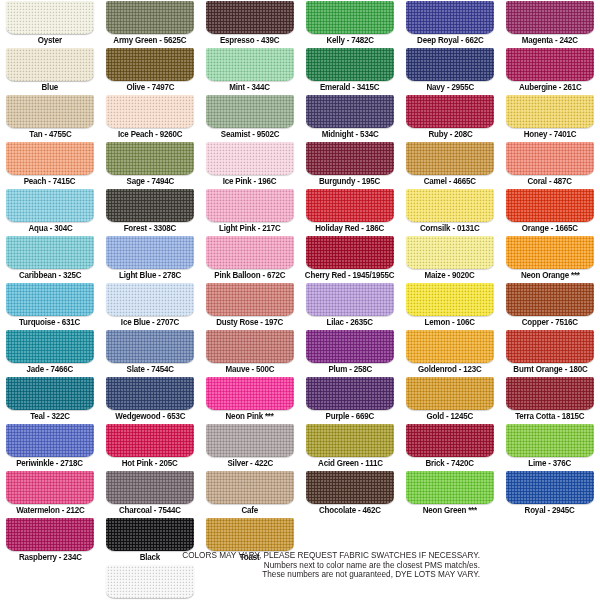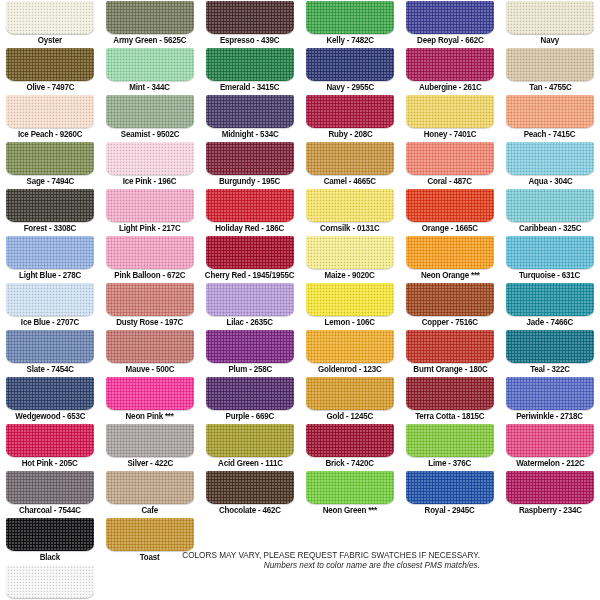--- a/index.html
+++ b/index.html
@@ -66,21 +66,21 @@
   .note{
     position:absolute;
     left:150px;top:551px;width:330px;
     text-align:right;
     font-size:8.2px;
     line-height:9.6px;
     color:#231f20;
     font-family:"Liberation Sans", sans-serif;
   }
   .note .l1{display:block;}
-  .note .l2{display:block;font-style:italic;}
+  .note .l2{display:block;}
   .note .l3{display:block;}
 </style>
 </head>
 <body>
 
 <div id="sheet">
 
   <div class="grid" id="grid">
       <div class="cell">
         <div class="swatch pale" style="background: rgb(241, 239, 224);"></div>
@@ -96,22 +96,26 @@
       </div>
       <div class="cell">
         <div class="swatch" style="background: rgb(59, 164, 71);"></div>
         <div class="label">Kelly - 7482C</div>
       </div>
       <div class="cell">
         <div class="swatch" style="background: rgb(59, 62, 147);"></div>
         <div class="label">Deep Royal - 662C</div>
       </div>
       <div class="cell">
+        <div class="swatch" style="background: rgb(145, 38, 94);"></div>
+        <div class="label">Magenta - 242C</div>
+      </div>
+      <div class="cell">
         <div class="swatch pale" style="background: rgb(236, 229, 208);"></div>
-        <div class="label">Navy</div>
+        <div class="label">Blue</div>
       </div>
       <div class="cell">
         <div class="swatch" style="background: rgb(109, 86, 33);"></div>
         <div class="label">Olive - 7497C</div>
       </div>
       <div class="cell">
         <div class="swatch" style="background: rgb(154, 216, 171);"></div>
         <div class="label">Mint - 344C</div>
       </div>
       <div class="cell">
@@ -372,15 +376,16 @@
       </div>
       <div class="cell">
         <div class="swatch pale" style="background: rgb(247, 247, 247);"></div>
         <div class="label">White</div>
       </div>
     </div>
 
   <div class="note">
     <span class="l1">COLORS MAY VARY, PLEASE REQUEST FABRIC SWATCHES IF NECESSARY.</span>
     <span class="l2">Numbers next to color name are the closest PMS match/es.</span>
+    <span class="l3">These numbers are not guaranteed, DYE LOTS MAY VARY.</span>
   </div>
 
 </div>
 
 </body></html>

